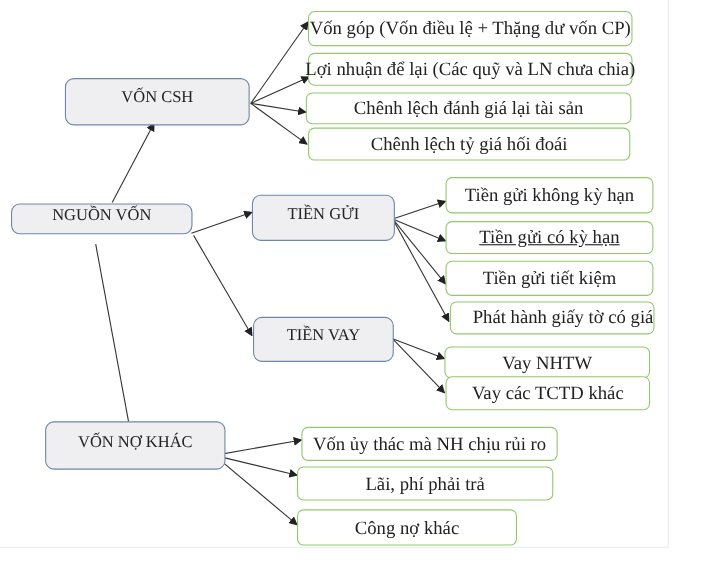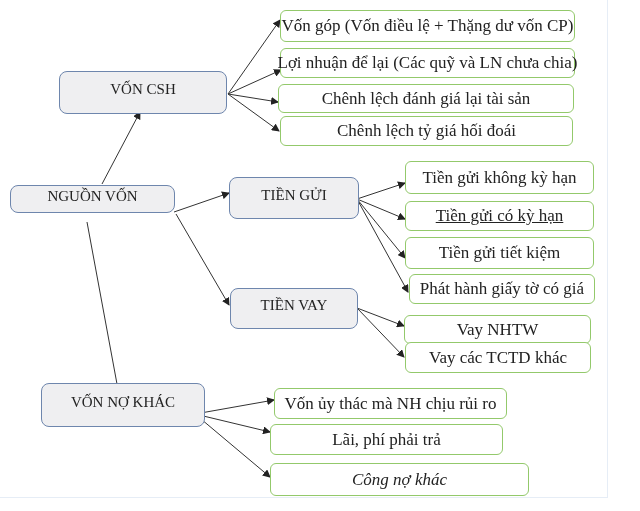--- a/index.html
+++ b/index.html
@@ -80,32 +80,32 @@
 
 <div class="node leaf" style="left:405px;top:161px;width:189px;height:33px;">
   <span>Tiền gửi không kỳ hạn</span>
 </div>
 <div class="node leaf" style="left:405px;top:201px;width:189px;height:30px;text-decoration:underline;">
   <span>Tiền gửi có kỳ hạn</span>
 </div>
 <div class="node leaf" style="left:405px;top:237px;width:189px;height:32px;justify-content:center;">
   <span>Tiền gửi tiết kiệm</span>
 </div>
-<div class="node leaf" style="left:409px;top:274px;width:186px;height:30px;">
+<div class="node leaf" style="left:409px;top:274px;width:186px;height:30px;justify-content:flex-end;">
   <span>Phát hành giấy tờ có giá</span>
 </div>
 
 <div class="node leaf" style="left:404px;top:315px;width:187px;height:29px;">
   <span>Vay NHTW</span>
 </div>
 <div class="node leaf" style="left:405px;top:342px;width:186px;height:31px;">
   <span>Vay các TCTD khác</span>
 </div>
 
 <div class="node leaf" style="left:274px;top:388px;width:233px;height:31px;">
   <span>Vốn ủy thác mà NH chịu rủi ro</span>
 </div>
 <div class="node leaf" style="left:270px;top:424px;width:233px;height:31px;">
   <span>Lãi, phí phải trả</span>
 </div>
-<div class="node leaf" style="left:270px;top:463px;width:259px;height:33px;font-style:italic;">
+<div class="node leaf" style="left:270px;top:463px;width:200px;height:33px;">
   <span>Công nợ khác</span>
 </div>
 
 </body></html>

